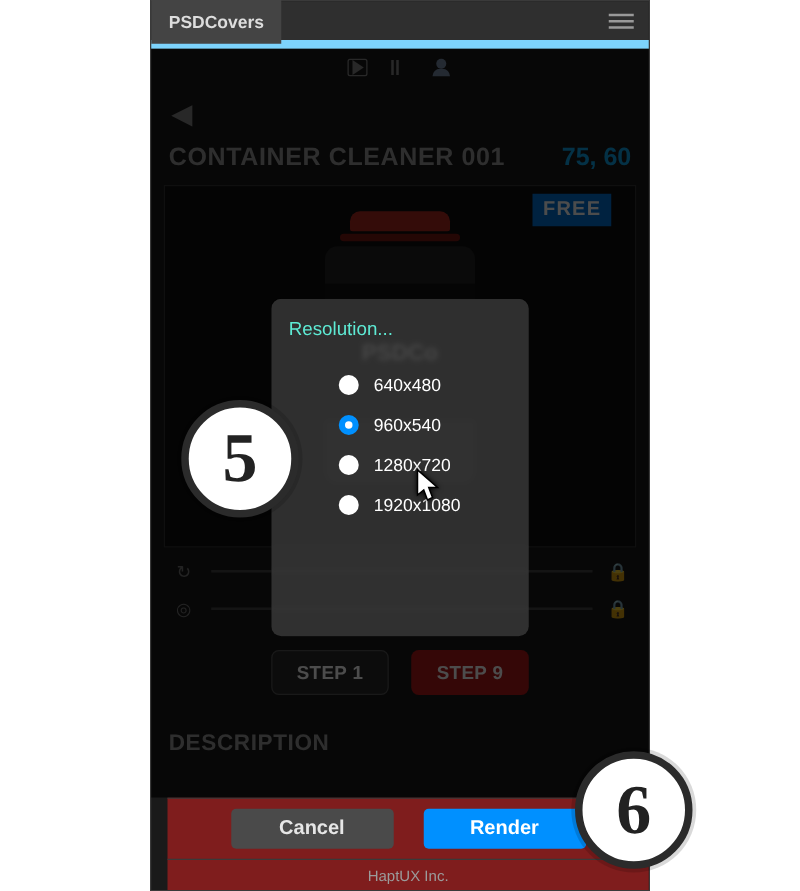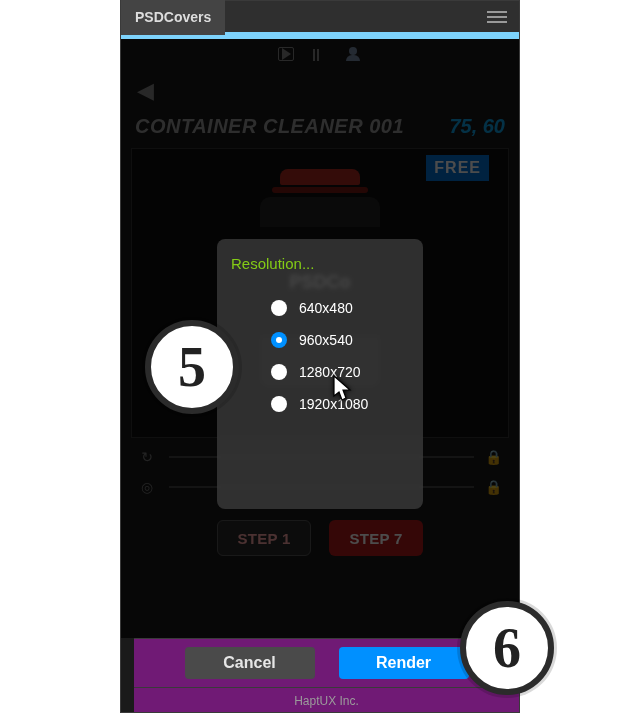--- a/index.html
+++ b/index.html
@@ -13,49 +13,49 @@
 .toolbar { height:32px; display:flex; align-items:center; justify-content:center; gap:18px; }
 .tool-btn { width:16px; height:16px; position:relative; }
 .play-tri { width:0; height:0; border-left:9px solid #888; border-top:6px solid transparent; border-bottom:6px solid transparent; margin-left:3px; }
 .play-border { border:1px solid #888; width:16px; height:14px; border-radius:2px; display:flex; align-items:center; }
 .pause-i { width:2px; height:12px; background:#888; display:inline-block; margin:0 1px; }
 .person { width:14px; height:14px; position:relative; }
 .person::before { content:""; position:absolute; top:0; left:3px; width:8px; height:8px; border-radius:50%; background:#7a8da8; }
 .person::after { content:""; position:absolute; bottom:0; left:0; width:14px; height:6px; border-radius:6px 6px 0 0; background:#7a8da8; }
 .back-row { height:40px; display:flex; align-items:center; padding:0 16px; }
 .back-arrow { color:#888; font-size:22px; cursor:pointer; }
-.title-row { display:flex; justify-content:space-between; align-items:center; padding:4px 14px 10px 14px;font-style:italic; }
+.title-row { display:flex; justify-content:space-between; align-items:center; padding:4px 14px 10px 14px; }
 .title-text { color:#9a9a9a; font-weight:800; font-size:20px; letter-spacing:.5px; }
 .coords { color:#0ea5e9; font-size:20px; font-weight:700; }
 .card { margin:0 10px; background:#0e0e0e; border:1px solid #333; height:290px; position:relative; overflow:hidden; }
 .free-badge { position:absolute; right:19px; top:6px; background:#0073d6; color:#fff; font-weight:800; font-size:16px; padding:4px 8px; letter-spacing:1px; }
 .product { position:absolute; left:50%; top:20px; transform:translateX(-50%); width:120px; }
 .cap { width:80px; height:16px; background:#b02a20; border-radius:8px 8px 2px 2px; margin:0 auto; }
 .capr { width:96px; height:6px; background:#7a1813; border-radius:3px; margin:2px auto; }
 .body-prod { width:120px; height:190px; background:#222; border-radius:10px; margin-top:4px; position:relative; }
 .body-label { position:absolute; left:0; right:0; top:30px; height:110px; background:#111; color:#eee; display:flex; align-items:center; justify-content:center; font-weight:800; font-size:18px; }
 .sliders { padding:4px 16px; }
 .slider-row { height:30px; display:flex; align-items:center; gap:12px; color:#777; font-size:14px; }
 .slider-row .sicon { width:20px; text-align:center; }
 .slider-row .track { flex:1; height:2px; background:#444; position:relative; }
 .slider-row .lock { color:#666; }
 .steps-row { display:flex; justify-content:center; gap:18px; padding:14px 0 18px; }
 .step-btn { width:94px; height:36px; border-radius:6px; display:flex; align-items:center; justify-content:center; font-weight:800; font-size:15px; letter-spacing:.3px; }
-.step1 { background:#2b2b2b; color:#fca5a5; border:1px solid #555; }
+.step1 { background:#2b2b2b; color:#ffffff; border:1px solid #555; }
 .step2 { background:#b31818; color:#fff; }
 .desc-head { padding:10px 14px; color:#9a9a9a; font-weight:800; font-size:18px; letter-spacing:.5px; }
-.footer { position:absolute; bottom:0; left:13px; right:0; height:74px; background:#701a75; border-top:1px solid #3a3a3a; }
+.footer { position:absolute; bottom:0; left:13px; right:0; height:74px; background:#7f1d1d; border-top:1px solid #3a3a3a; }
 .footer-btns { height:48px; display:flex; align-items:center; justify-content:center; gap:24px; }
 .foot-btn { width:130px; height:32px; border-radius:4px; display:flex; align-items:center; justify-content:center; font-weight:700; font-size:16px; cursor:pointer; }
 .cancel-btn { background:#4a4a4a; color:#e6e6e6; }
 .render-btn { background:#0090ff; color:#fff; }
 .company { text-align:center; color:#9b9b9b; font-size:12px; height:16px; line-height:26px; border-top:1px solid #3a3a3a; }
 .dark-overlay { position:absolute; inset:0; top:38px; bottom:74px; background:rgba(0,0,0,.7); }
 .popup { position:absolute; left:50%; top:238px; transform:translateX(-50%); width:206px; height:270px; background:rgba(70,70,70,.66); border-radius:8px; padding:16px 14px; backdrop-filter:blur(2px); }
-.popup-title { color:#84cc16; font-size:15px; margin-bottom:20px; }
+.popup-title { color:#5eead4; font-size:15px; margin-bottom:20px; }
 .opt { display:flex; align-items:center; gap:12px; height:32px; padding-left:40px; cursor:pointer; }
 .radio { width:16px; height:16px; border-radius:50%; background:#fff; flex-shrink:0; position:relative; }
 .radio.sel { background:#0090ff; }
 .radio.sel::after { content:""; position:absolute; left:5px; top:5px; width:6px; height:6px; background:#fff; border-radius:50%; }
 .opt-label { color:#fff; font-size:14px; }
 .cursor { position:absolute; left:330px; top:374px; width:26px; height:30px; pointer-events:none; }
 .cursor svg { filter:drop-shadow(0 0 2px #000); }
 .badge-circle { position:absolute; width:94px; height:94px; border-radius:50%; background:#fff; border:6px solid #2b2b2b; display:flex; align-items:center; justify-content:center; font-size:56px; font-weight:800; color:#222; font-family:Georgia,"Times New Roman",serif; box-shadow:0 0 0 3px rgba(0,0,0,.15); }
 .badge-5 { left:145px; top:320px; }
 .badge-6 { left:460px; top:601px; }
@@ -115,23 +115,24 @@
     </div>
     <div class="slider-row">
       <div class="sicon">◎</div>
       <div class="track"></div>
       <div class="lock">🔒</div>
     </div>
   </div>
 
   <div class="steps-row">
     <div class="step-btn step1">STEP 1</div>
-    <div class="step-btn step2">STEP 7</div>
+    <div class="step-btn step2">STEP 9</div>
   </div>
 
+  <div class="desc-head">DESCRIPTION</div>
 
   <div class="footer">
     <div class="footer-btns">
       <div class="foot-btn cancel-btn">Cancel</div>
       <div class="foot-btn render-btn">Render</div>
     </div>
     <div class="company">HaptUX Inc.</div>
   </div>
 
   <div class="dark-overlay"></div>

